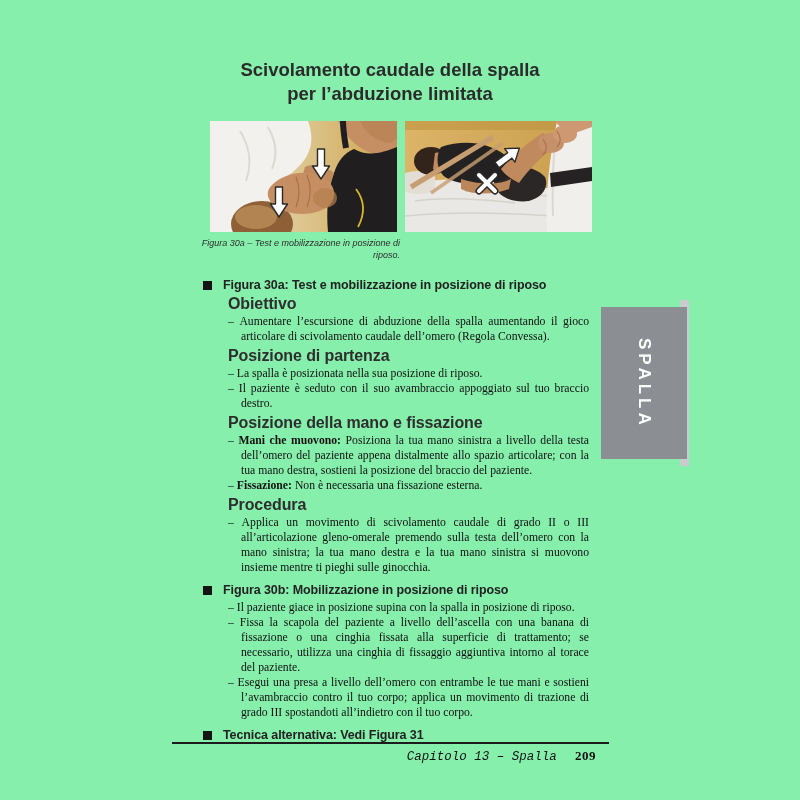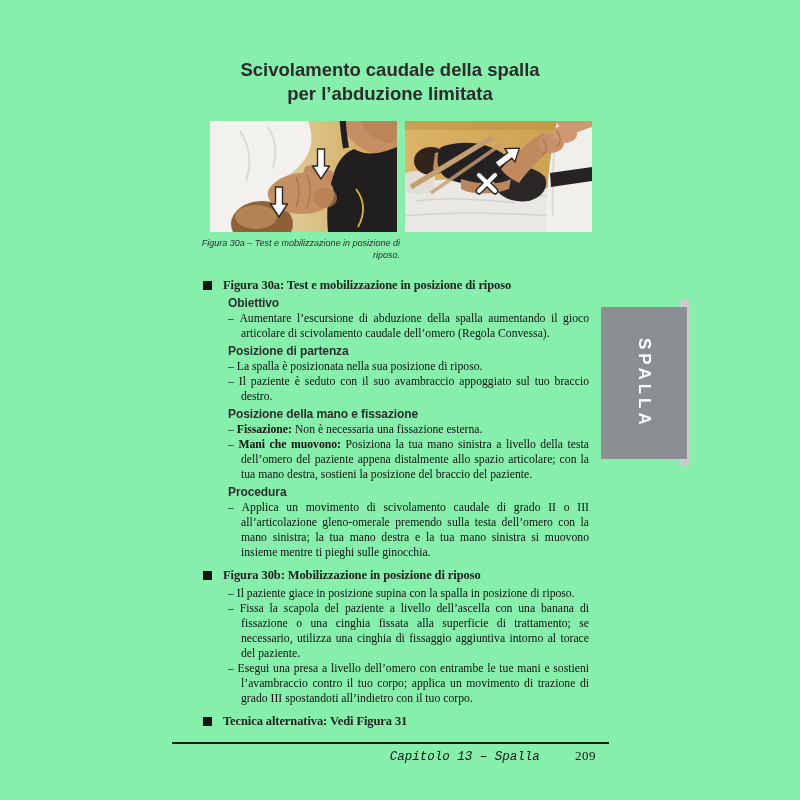--- a/index.html
+++ b/index.html
@@ -18,43 +18,43 @@
   .photo svg{display:block;}
 
   
   .captions{position:absolute;left:200px;top:237px;display:flex;gap:8px;
             font-family:"Liberation Sans",sans-serif;font-style:italic;
             font-size:9px;line-height:12px;color:#2e2e2e;text-align:right;}
   .caption{width:200px;}
 
   
   .content{position:absolute;left:203px;top:270px;width:386px;}
-  .sec-head{display:flex;align-items:flex-start;font-family:Liberation Serif, serif;
+  .sec-head{display:flex;align-items:flex-start;font-family:Liberation Sans, sans-serif;
             font-weight:bold;font-size:12.5px;letter-spacing:-0.1px;color:#222;
             margin:8px 0 3px 0;white-space:nowrap;}
   .sq{flex:0 0 auto;width:9px;height:9px;background:#141414;margin:3px 11px 0 0;}
   .grp-title{margin:3px 0 1px 25px;font-family:"Liberation Sans",sans-serif;
-             font-weight:bold;font-size:12px;letter-spacing:-0.1px;color:#2e2e2e;}
+             font-weight:bold;font-size:16px;letter-spacing:-0.1px;color:#2e2e2e;}
   .item{margin-left:25px;padding-left:13px;text-indent:-13px;text-align:justify;
         font-size:11.7px;line-height:15px;color:#101010;}
   .item::before{content:"\2013\00a0";}
   .item .lead{font-weight:bold;}
 
   
   .tab-shadow{position:absolute;left:680px;top:300px;width:9px;height:166px;background:#c9cbce;}
   .tab{position:absolute;left:601px;top:307px;width:86px;height:152px;background:#8b8f94;
        display:flex;align-items:center;justify-content:center;}
   .tab span{writing-mode:vertical-rl;font-family:"Liberation Sans",sans-serif;font-weight:bold;
             font-size:17px;letter-spacing:4px;color:#ffffff;}
 
   
   .rule{position:absolute;left:172px;top:742px;width:437px;height:2px;background:#1c1c1c;}
   .footer{position:absolute;left:172px;top:748px;width:424px;text-align:right;font-size:12.5px;color:#111;}
   .footer .chap{font-style:italic;font-family:Liberation Mono, monospace;}
-  .footer .pnum{font-weight:normal;margin-left:32px;font-size:13px;letter-spacing:0.5px;}
+  .footer .pnum{font-weight:bold;margin-left:15px;font-size:13px;letter-spacing:0.5px;}
 </style>
 </head>
 <body>
 
 <div class="page">
 
   <div class="title">
     <span class="l1">Scivolamento caudale della spalla</span>
     <span class="l2">per l’abduzione limitata</span>
   </div>
@@ -162,22 +162,22 @@
     </div>
 
     <div class="grp-title">Obiettivo</div>
     <div class="item"><span class="lead"></span><span>Aumentare l’escursione di abduzione della spalla aumentando il gioco articolare di scivolamento caudale dell’omero (Regola Convessa).</span></div>
 
     <div class="grp-title">Posizione di partenza</div>
     <div class="item"><span class="lead"></span><span>La spalla è posizionata nella sua posizione di riposo.</span></div>
     <div class="item"><span class="lead"></span><span>Il paziente è seduto con il suo avambraccio appoggiato sul tuo braccio destro.</span></div>
 
     <div class="grp-title">Posizione della mano e fissazione</div>
+    <div class="item"><span class="lead">Mani che muovono:</span><span> Posiziona la tua mano sinistra a livello della testa dell’omero del paziente appena distalmente allo spazio articolare; con la tua mano destra, sostieni la posizione del braccio del paziente.</span></div>
     <div class="item"><span class="lead">Fissazione:</span><span> Non è necessaria una fissazione esterna.</span></div>
-    <div class="item"><span class="lead">Mani che muovono:</span><span> Posiziona la tua mano sinistra a livello della testa dell’omero del paziente appena distalmente allo spazio articolare; con la tua mano destra, sostieni la posizione del braccio del paziente.</span></div>
 
     <div class="grp-title">Procedura</div>
     <div class="item"><span class="lead"></span><span>Applica un movimento di scivolamento caudale di grado II o III all’articolazione gleno-omerale premendo sulla testa dell’omero con la mano sinistra; la tua mano destra e la tua mano sinistra si muovono insieme mentre ti pieghi sulle ginocchia.</span></div>
 
     <div class="sec-head">
       <span class="sq"></span>
       <span>Figura 30b: Mobilizzazione in posizione di riposo</span>
     </div>
 
     <div class="item"><span class="lead"></span><span>Il paziente giace in posizione supina con la spalla in posizione di riposo.</span></div>

